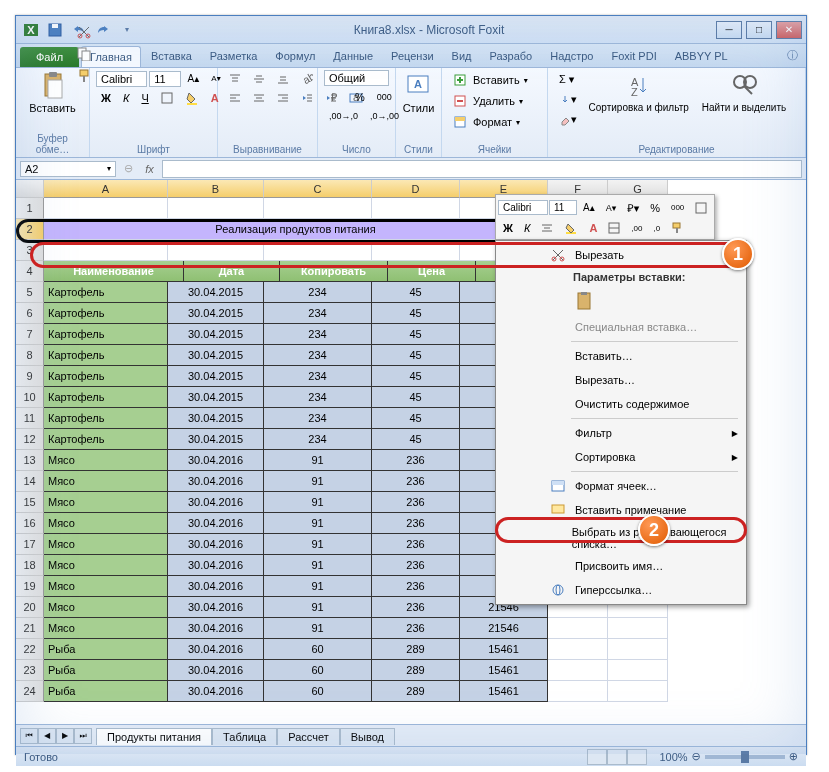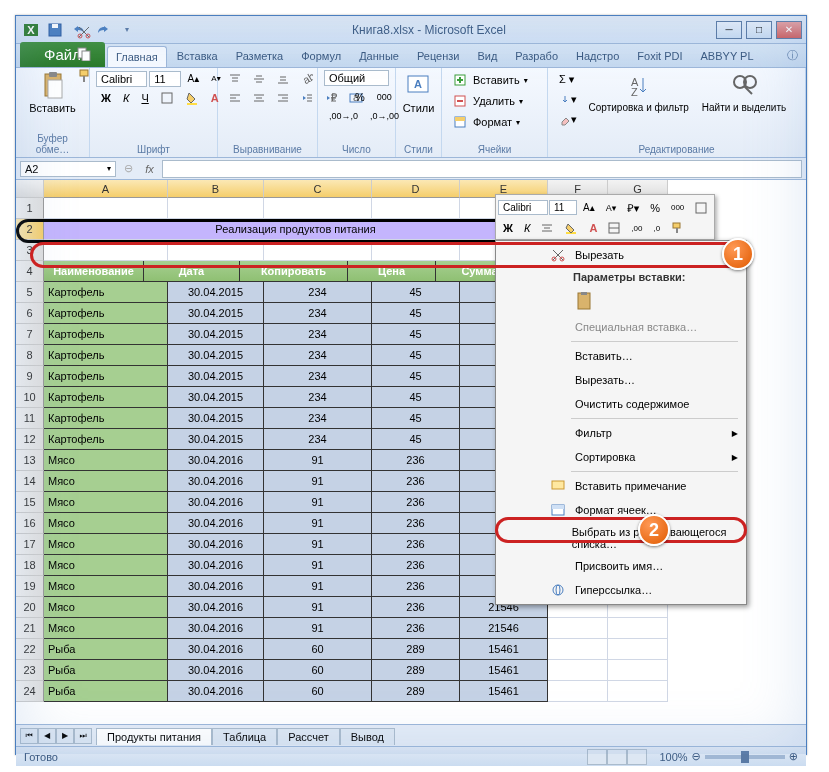--- a/index.html
+++ b/index.html
@@ -6,21 +6,21 @@
 body{background:#fff;width:829px;height:772px;position:relative;overflow:hidden;}
 .window{width:792px;height:740px;margin:15px;border:1px solid #4a7ebf;background:#fff;box-shadow:0 0 2px rgba(0,0,0,.3);position:relative;}
 .titlebar{height:28px;background:linear-gradient(#e4ecf7,#cfe0f5);display:flex;align-items:center;border-bottom:1px solid #9db7d9;}
 .qat{display:flex;align-items:center;padding:0 4px;gap:2px;}
 .qat-btn{width:22px;height:22px;display:flex;align-items:center;justify-content:center;cursor:pointer;}
 .title-text{flex:1;text-align:center;color:#3b5a82;font-size:12px;}
 .win-ctrls{display:flex;gap:4px;padding-right:4px;}
 .win-btn{width:26px;height:18px;border:1px solid #5a7aa5;background:linear-gradient(#e8f0fb,#c7dbf3);display:flex;align-items:center;justify-content:center;font-size:10px;cursor:pointer;}
 .win-close{background:linear-gradient(#e8a0a0,#d06060);color:#fff;}
 .tabbar{height:24px;background:linear-gradient(#d6e5f5,#c4d8ef);display:flex;align-items:flex-end;padding:0 4px;gap:2px;border-bottom:1px solid #9db7d9;}
-.file-tab{background:linear-gradient(#3e8f3e,#2a7a2a);color:#fff;padding:4px 24px;border-radius:3px 3px 0 0;font-size:15px;cursor:pointer;}
+.file-tab{background:linear-gradient(#3e8f3e,#2a7a2a);color:#fff;padding:4px 16px;border-radius:3px 3px 0 0;font-size:11px;cursor:pointer;}
 .tab{padding:4px 8px;color:#3b5a82;cursor:pointer;font-size:11px;}
 .tab.active{background:#f5f9ff;border:1px solid #9db7d9;border-bottom:none;border-radius:3px 3px 0 0;}
 .help-icon{margin-left:auto;color:#5a7aa5;padding:4px;}
 .ribbon{height:90px;background:linear-gradient(#f5f9ff,#e4ecf7);display:flex;border-bottom:1px solid #9db7d9;}
 .rgroup{border-right:1px solid #c4d8ef;padding:2px 6px;display:flex;flex-direction:column;justify-content:space-between;}
 .rgroup-label{font-size:10px;color:#5a7aa5;text-align:center;padding-top:1px;}
 .rcontent{flex:1;display:flex;flex-direction:column;gap:1px;}
 .rrow{display:flex;align-items:center;gap:2px;}
 .rbtn{padding:2px 4px;border:1px solid transparent;cursor:pointer;display:flex;align-items:center;}
 .font-sel{border:1px solid #abc;background:#fff;padding:1px 14px 1px 4px;font-size:11px;width:58px;}
@@ -96,21 +96,21 @@
             <path d="M6 2L2 5l4 3V6c3 0 5 1 6 3 0-4-3-6-6-6z" fill="#4a7ebf"></path>
           </svg>
         </div>
       <div class="qat-btn">
           <svg width="14" height="12">
             <path d="M8 2l4 3-4 3V6c-3 0-5 1-6 3 0-4 3-6 6-6z" fill="#4a7ebf"></path>
           </svg>
         </div>
       <div class="qat-btn" style="font-size:8px;color:#5a7aa5;">▾</div>
     </div>
-    <div class="title-text">Книга8.xlsx - Microsoft Excel</div>
+    <div class="title-text">Книга8.xlsx - Microsoft Foxit</div>
     <div class="win-ctrls">
       <div class="win-btn">─</div>
       <div class="win-btn">□</div>
       <div class="win-btn win-close">✕</div>
     </div>
   </div>
 
   <div class="tabbar">
     <div class="file-tab">Файл</div>
     <div id="tabs-container" style="display:flex;gap:2px;">
@@ -451,21 +451,21 @@
         <div class="crow">
           <div class="cell" style="width: 124px;"></div>
           <div class="cell" style="width: 96px;"></div>
           <div class="cell" style="width: 108px;"></div>
           <div class="cell" style="width: 88px;"></div>
           <div class="cell" style="width: 88px;"></div>
           <div class="cell" style="width: 60px;"></div>
           <div class="cell" style="width: 60px;"></div>
         </div>
         <div class="crow">
-          <div class="cell head tbl" style="width: 100px;">Наименование</div>
+          <div class="cell head tbl" style="width: 140px;">Наименование</div>
           <div class="cell head tbl" style="width: 96px;">Дата</div>
           <div class="cell head tbl" style="width: 108px;">Копировать</div>
           <div class="cell head tbl" style="width: 88px;">Цена</div>
           <div class="cell head tbl" style="width: 88px;">Сумма</div>
           <div class="cell" style="width: 60px;"></div>
           <div class="cell" style="width: 60px;"></div>
         </div>
         <div class="crow">
           <div class="cell tbl name" style="width: 124px;">Картофель</div>
           <div class="cell tbl blue" style="width: 96px;">30.04.2015</div>
@@ -784,33 +784,33 @@
     </div>
   <div class="ctx-item">
       <div class="ctx-icon"></div>
       <span>Сортировка</span>
       <span class="ctx-arrow">▶</span>
     </div>
   <div class="ctx-sep"></div>
   <div class="ctx-item">
       <div class="ctx-icon">
         <svg width="14" height="14">
-          <rect x="1" y="2" width="12" height="8" fill="#ffe8a0" stroke="#cc9933"></rect>
-        </svg>
-      </div>
-      <span>Вставить примечание</span>
-    </div>
-  <div class="ctx-item">
-      <div class="ctx-icon">
-        <svg width="14" height="14">
           <rect x="1" y="2" width="12" height="10" fill="#fff" stroke="#4a7ebf"></rect>
           <rect x="1" y="2" width="12" height="4" fill="#cfe0f5"></rect>
         </svg>
       </div>
       <span>Формат ячеек…</span>
+    </div>
+  <div class="ctx-item">
+      <div class="ctx-icon">
+        <svg width="14" height="14">
+          <rect x="1" y="2" width="12" height="8" fill="#ffe8a0" stroke="#cc9933"></rect>
+        </svg>
+      </div>
+      <span>Вставить примечание</span>
     </div>
   <div class="ctx-item">
       <div class="ctx-icon"></div>
       <span>Выбрать из раскрывающегося списка…</span>
     </div>
   <div class="ctx-item">
       <div class="ctx-icon"></div>
       <span>Присвоить имя…</span>
     </div>
   <div class="ctx-item">

